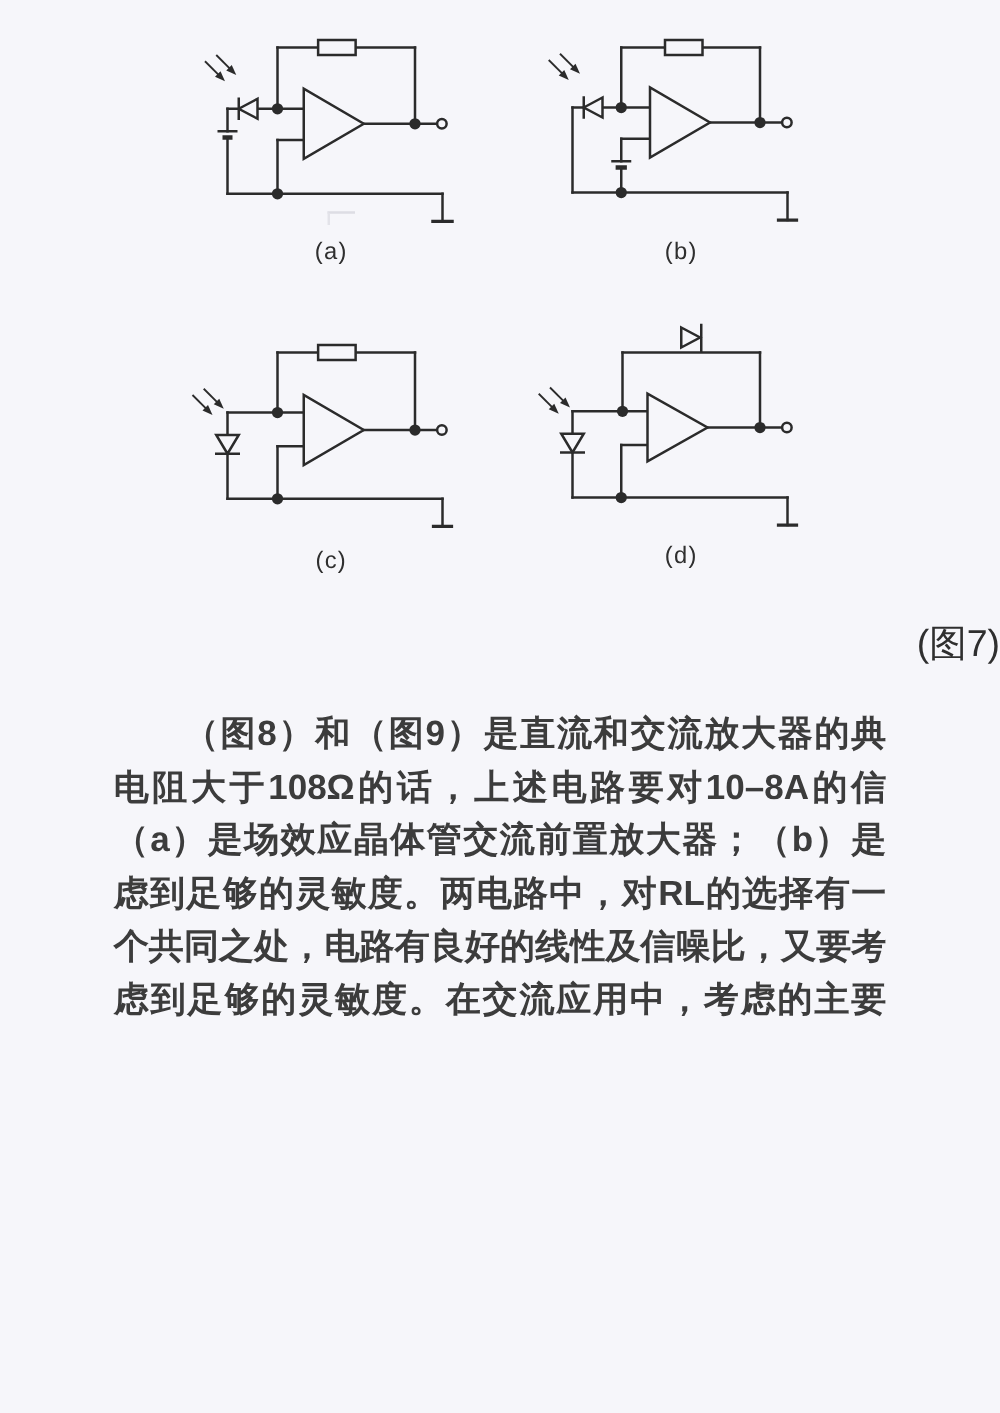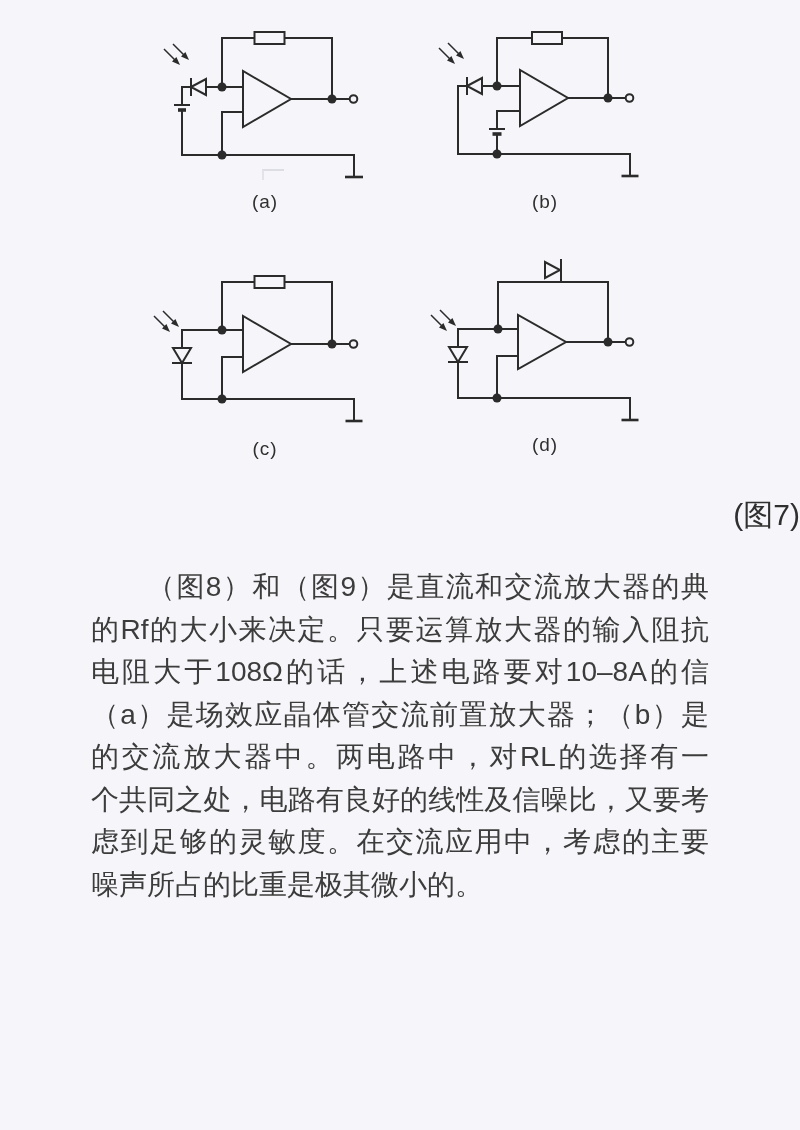--- a/index.html
+++ b/index.html
@@ -29,21 +29,21 @@
   .term{fill:#f6f6fa;stroke:#2b2b2b;stroke-width:2;}
 
   .fig-caption{
     position:absolute;top:495px;left:0;width:800px;
     text-align:right;font-size:30px;color:#2f2f2f;
   }
   .para{
     position:absolute;left:91px;top:566px;width:618px;
     font-size:28px;line-height:42.5px;color:#3c3c3c;
   }
-  .pline{text-align:justify;text-align-last:justify;}
+  .pline{text-align:justify;text-align-last:justify;font-weight:bold;}
   .pline.first{text-indent:2em;}
   .pline.last{text-align-last:left;}
   .faint-mark{
     position:absolute;left:262px;top:169px;width:20px;height:9px;
     border-top:2px solid #dddde4;border-left:2px solid #e3e3e9;
   }
 </style>
 </head>
 <body>
 
@@ -209,22 +209,20 @@
     </svg>
     <div class="cir-label" style="top:181px;">(d)</div>
   </div>
 
   <div class="faint-mark"></div>
 
   <div class="fig-caption">(图7)</div>
 
   <div class="para">
     <div class="pline first">（图8）和（图9）是直流和交流放大器的典</div>
-    <div class="pline">的Rf的大小来决定。只要运算放大器的输入阻抗</div>
     <div class="pline">电阻大于108Ω的话，上述电路要对10–8A的信</div>
     <div class="pline">（a）是场效应晶体管交流前置放大器；（b）是</div>
-    <div class="pline">的交流放大器中。两电路中，对RL的选择有一</div>
+    <div class="pline">虑到足够的灵敏度。两电路中，对RL的选择有一</div>
     <div class="pline">个共同之处，电路有良好的线性及信噪比，又要考</div>
     <div class="pline">虑到足够的灵敏度。在交流应用中，考虑的主要</div>
-    <div class="pline last">噪声所占的比重是极其微小的。</div>
   </div>
 
 </div>
 
 </body></html>

